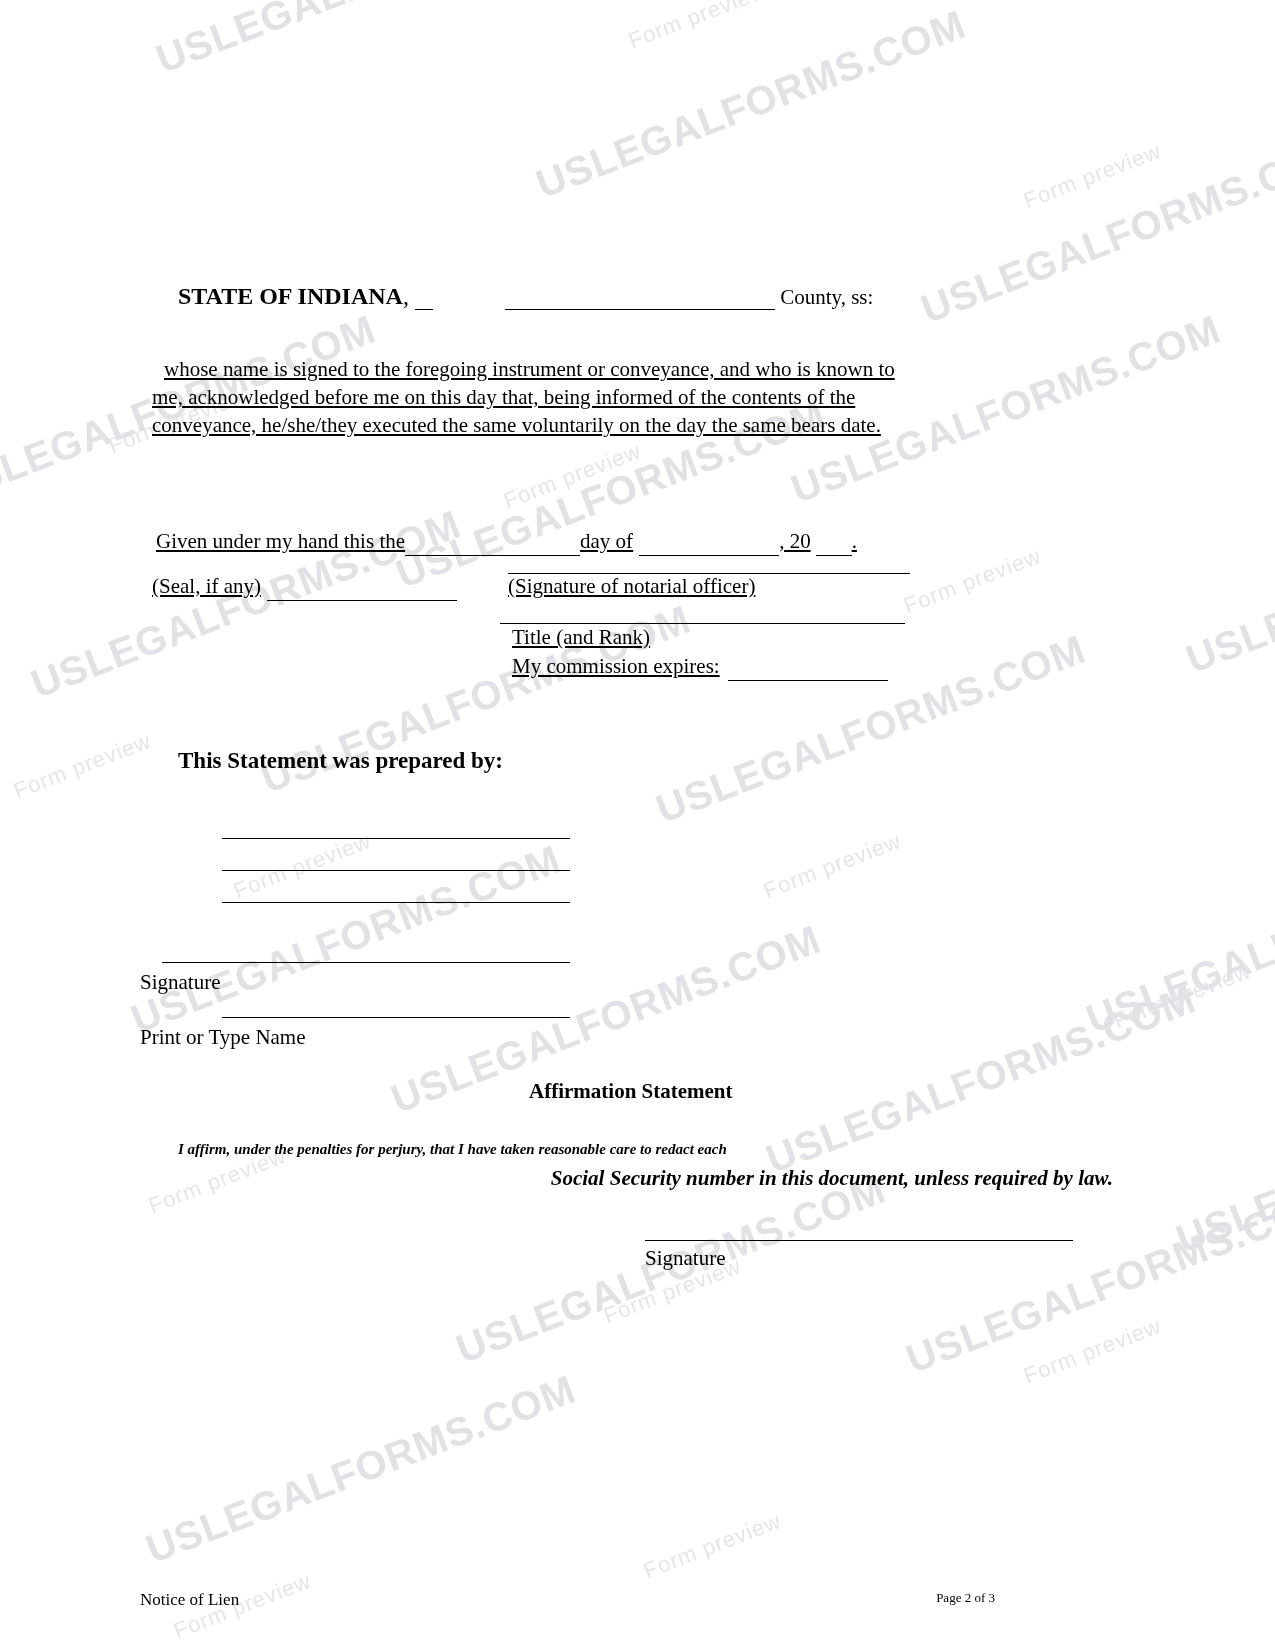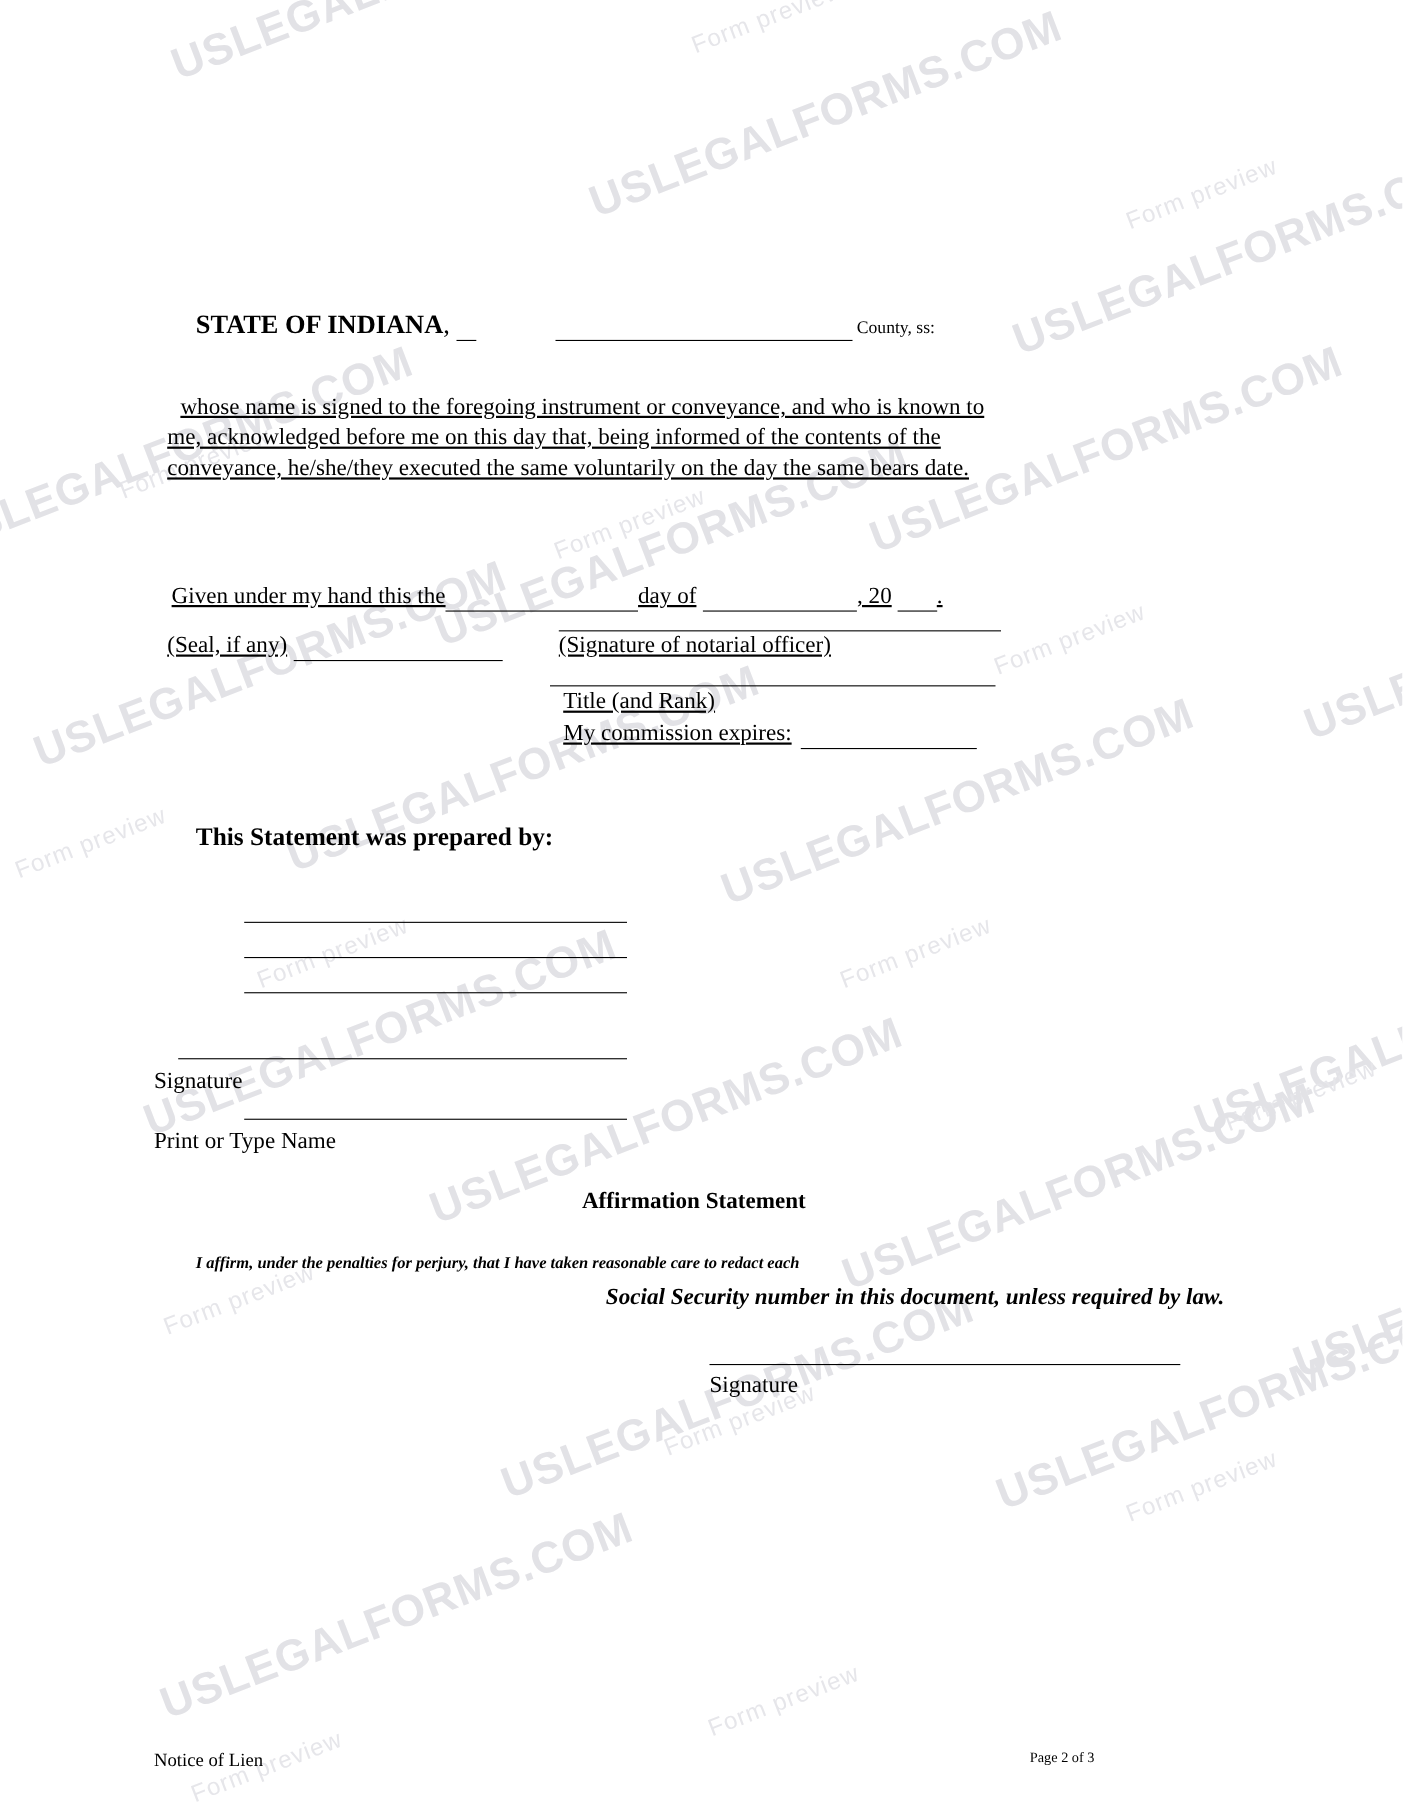--- a/index.html
+++ b/index.html
@@ -67,21 +67,21 @@
     height: 0;
   }
 
   .para {
     font-size: 21px;
     line-height: 29px;
   }
   .hdr {
     font-size: 24px;
   }
-  .small-cap { font-size: 16px; }
+  .small-cap { font-size: 21px; }
 
   #footer {
     position: absolute;
     left: 0; right: 0;
     bottom: 0;
     height: 60px;
     z-index: 10;
   }
   .footer-left {
     position: absolute;

